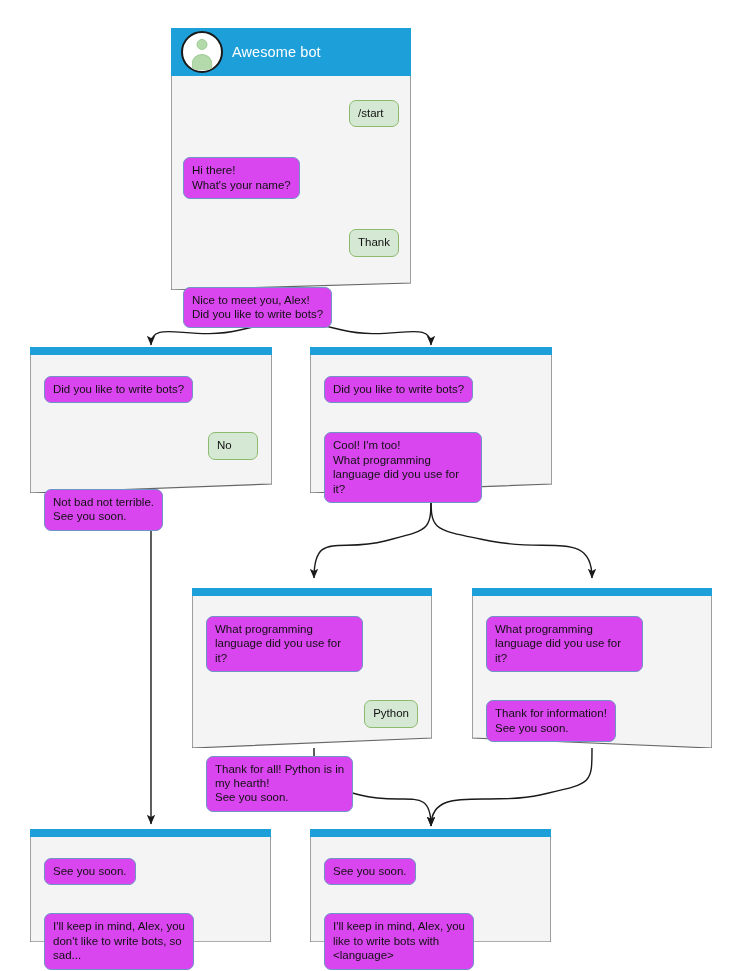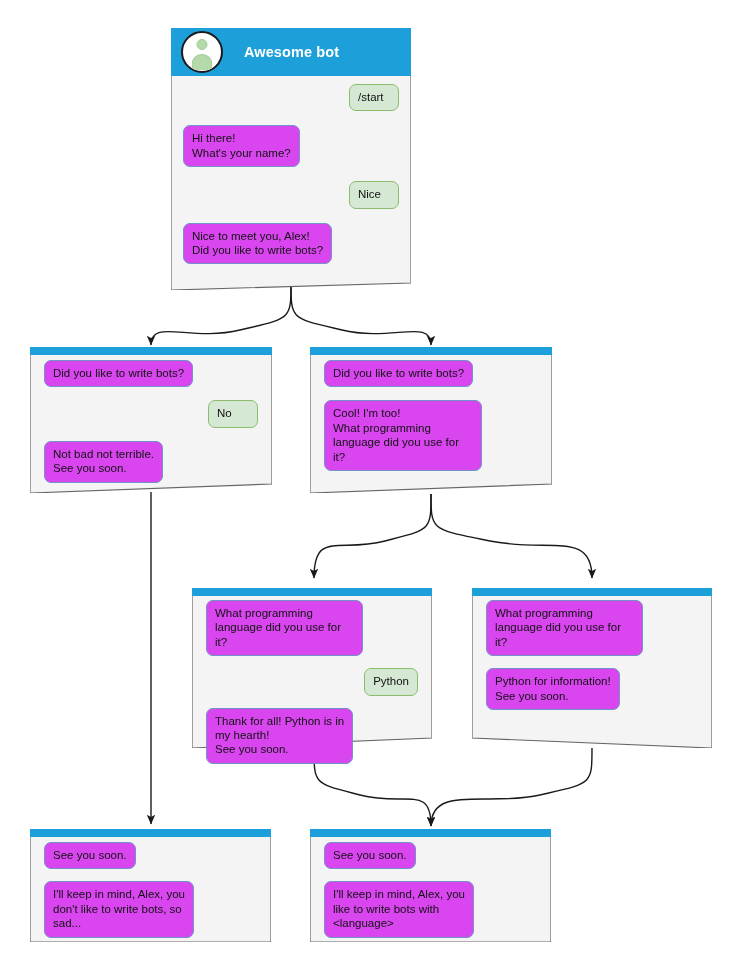--- a/index.html
+++ b/index.html
@@ -94,22 +94,22 @@
     border: 1.5px solid #9ccb93;
     border-bottom: none;
     left: 50%;
     bottom: 1px;
     transform: translateX(-50%);
     box-sizing: border-box;
   }
   .bot-title {
     color: #ffffff;
     font-size: 14.5px;
-    font-weight: bold;
-    margin-left: 21px;
+    font-weight: normal;
+    margin-left: 9px;
     letter-spacing: 0.1px;
     white-space: nowrap;
   }
 
   
   .bubbles {
     position: absolute;
     left: 0;
     width: 100%;
     box-sizing: border-box;
@@ -137,20 +137,21 @@
   .bubble.out {
     align-self: flex-end;
     background: #d5e8d4;
     border-color: #8cbb6d;
     min-width: 50px;
     text-align: left;
   }
   .bubble-row {
     display: flex;
     width: 100%;
+    margin-top: 16px;
   }
   .bubble-row.left  { justify-content: flex-start; }
   .bubble-row.right { justify-content: flex-end; }
 </style>
 </head>
 <body>
 
 <div id="flow-root">
 
   <svg id="connectors" width="743" height="971" viewBox="0 0 743 971">
@@ -190,21 +191,21 @@
       </div>
       <div class="bubbles" style="top:56px; padding:0 12px; gap:14px;">
         <div class="bubble-row right">
             <span class="bubble out">/start</span>
           </div>
         <div class="bubble-row left">
             <span class="bubble in">Hi there!
 What's your name?</span>
           </div>
         <div class="bubble-row right">
-            <span class="bubble out">Nice</span>
+            <span class="bubble out">Thank</span>
           </div>
         <div class="bubble-row left">
             <span class="bubble in">Nice to meet you, Alex!
 Did you like to write bots?</span>
           </div>
       </div>
     </div>
   </div>
 
   <div class="card" style="left:30px; top:347px; width:242px; height:146px;">
@@ -275,21 +276,21 @@
       <polygon points="0,0 240,0 240,160 0,150" fill="#f4f4f4" stroke="#666666" stroke-width="1.2"></polygon>
       <rect x="0" y="0" width="240" height="8" fill="#1d9fda"></rect>
     </svg>
     <div class="card-content">
       <div class="bubbles" style="top:12px; padding:0 14px; gap:12px;">
         <div class="bubble-row left">
             <span class="bubble in">What programming
 language did you use for it?</span>
           </div>
         <div class="bubble-row left">
-            <span class="bubble in">Python for information!
+            <span class="bubble in">Thank for information!
 See you soon.</span>
           </div>
       </div>
     </div>
   </div>
 
   <div class="card" style="left:30px; top:829px; width:241px; height:113px;">
     <svg class="card-shape" viewBox="0 0 241 113" preserveAspectRatio="none">
       <polygon points="0,0 241,0 241,113 0,113" fill="#f4f4f4" stroke="#666666" stroke-width="1.2"></polygon>
       <rect x="0" y="0" width="241" height="8" fill="#1d9fda"></rect>

